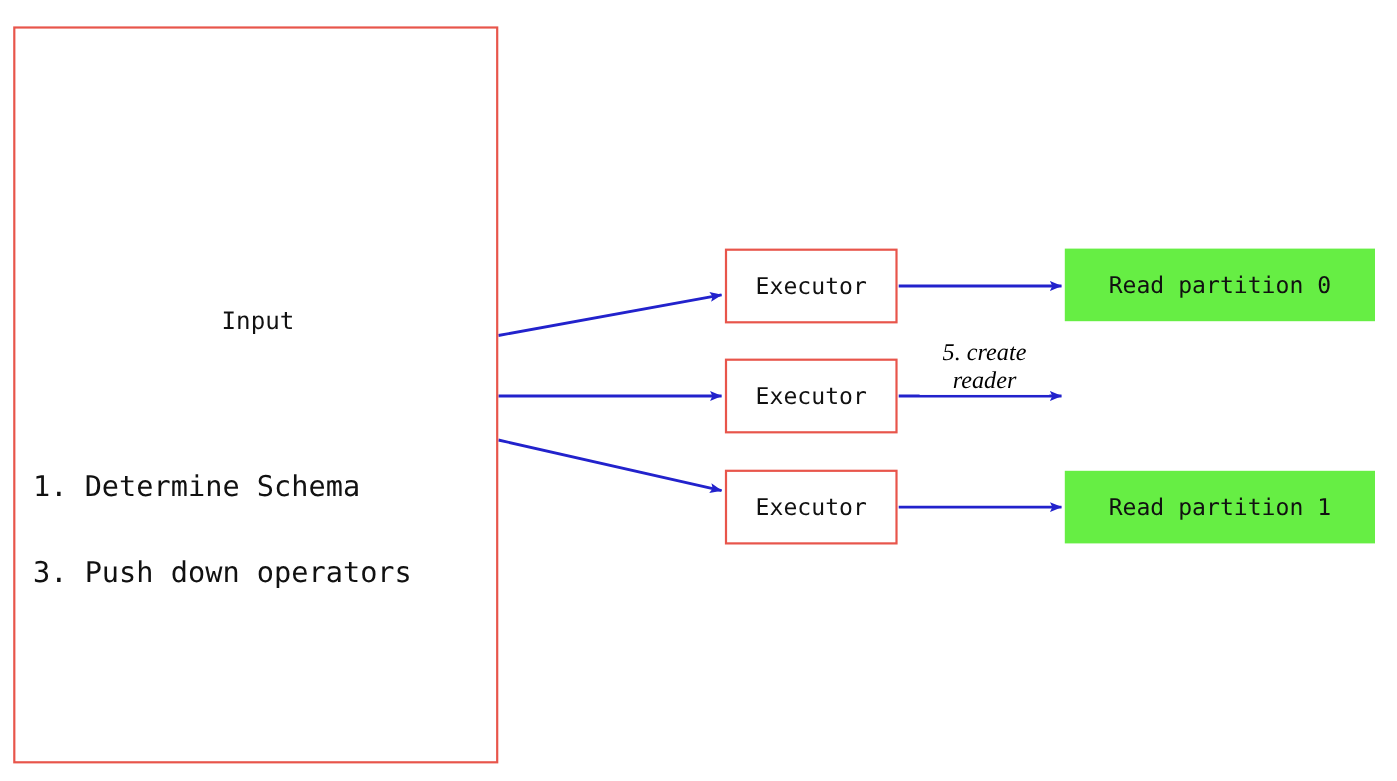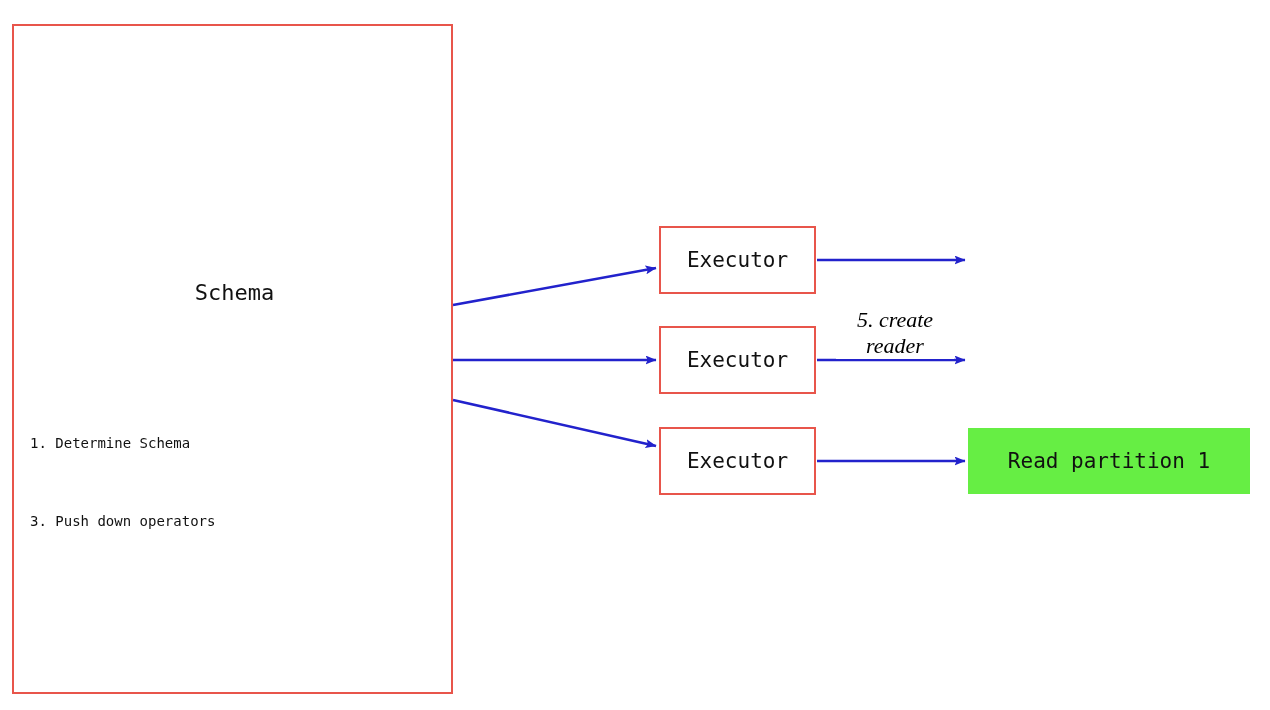--- a/index.html
+++ b/index.html
@@ -46,21 +46,21 @@
     font-size: 22px;
     color: #111111;
     letter-spacing: 0px;
     white-space: pre;
   }
   .driver-steps {
     position: absolute;
     left: 16px;
     top: 352px;
     font-family: "DejaVu Sans Mono", "Liberation Mono", monospace;
-    font-size: 14px;
+    font-size: 26px;
     line-height: 26px;
     color: #111111;
     white-space: pre;
   }
   .driver-steps div {
     white-space: pre;
   }
   .executor-box {
     width: 157px;
     height: 68px;
@@ -138,37 +138,40 @@
     <line x1="453" y1="400" x2="656" y2="446" stroke="#2222cc" stroke-width="2.6" marker-end="url(#arrowhead)"></line>
 
     <line x1="817" y1="260" x2="965" y2="260" stroke="#2222cc" stroke-width="2.6" marker-end="url(#arrowhead)"></line>
 
     <line x1="817" y1="360" x2="965" y2="360" stroke="#2222cc" stroke-width="2.6" marker-end="url(#arrowhead)"></line>
 
     <line x1="817" y1="461" x2="965" y2="461" stroke="#2222cc" stroke-width="2.6" marker-end="url(#arrowhead)"></line>
   </svg>
 
   <div class="node driver-box">
-    <div class="driver-title">Schema</div>
+    <div class="driver-title">Input</div>
     <div class="driver-steps">
       <div>1. Determine Schema</div>
       <div>3. Push down operators</div>
     </div>
   </div>
 
   <div class="node executor-box exec-1">
     <span class="executor-label">Executor</span>
   </div>
   <div class="node executor-box exec-2">
     <span class="executor-label">Executor</span>
   </div>
   <div class="node executor-box exec-3">
     <span class="executor-label">Executor</span>
   </div>
 
+  <div class="node partition-box part-1">
+    <span class="partition-label">Read partition 0</span>
+  </div>
   <div class="node partition-box part-3">
     <span class="partition-label">Read partition 1</span>
   </div>
 
 
   <div class="edge-label label-create">
     <div>5. create</div>
     <div>reader</div>
   </div>
 

